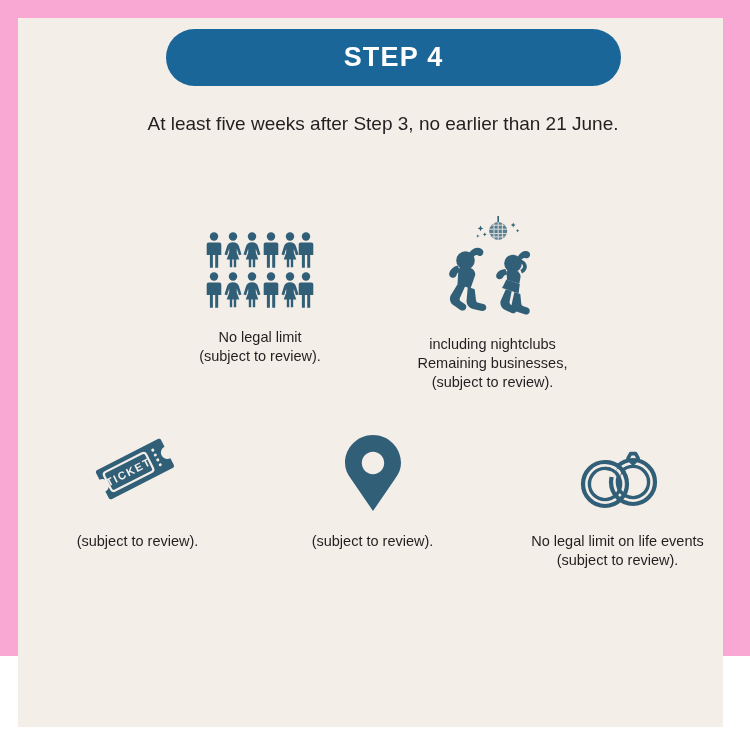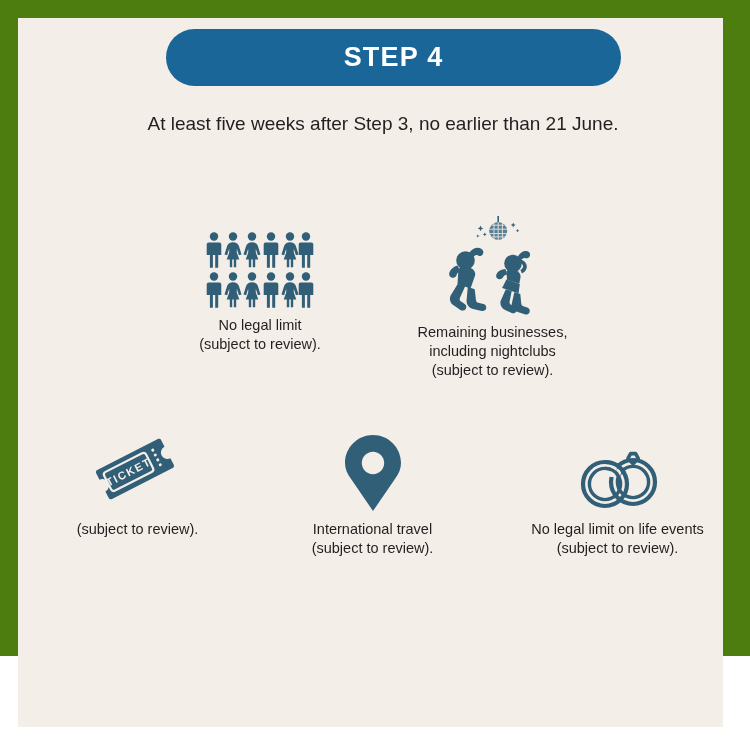--- a/index.html
+++ b/index.html
@@ -10,21 +10,21 @@
   body {
     width: 750px;
     height: 750px;
     font-family: "Liberation Sans", sans-serif;
     overflow: hidden;
   }
   .canvas {
     position: relative;
     width: 750px;
     height: 656px;
-    background: #4d7c0f;
+    background: #f9a8d4;
   }
   .panel {
     position: absolute;
     left: 18px;
     top: 18px;
     width: 705px;
     height: 709px;
     background: #f3eee8;
   }
   
@@ -65,21 +65,21 @@
   }
   .art {
     display: flex;
     align-items: flex-end;
     justify-content: center;
   }
   .caption {
     color: #231f20;
     font-size: 14.5px;
     line-height: 19px;
-    margin-top: 8px;
+    margin-top: 20px;
   }
   .caption div { white-space: nowrap; }
 
   
   .b-people   { left: 150px; top: 228px; width: 220px; }
   .b-people .art { height: 80px; }
   .b-dancers  { left: 385px; top: 213px; width: 215px; }
   .b-dancers .art { height: 102px; }
   
   .b-ticket   { left: 35px;  top: 432px; width: 205px; }
@@ -223,22 +223,22 @@
             <path d="M67.4 64.6l13.4 4.3-1.2 9.4-16.5-5.3z"></path>
 
             <path d="M66.8 74.2l5.9 1.9-2.1 10.6c-.25 1.3.4 2.6 1.6 3.15l3.6 1.65c1.85.85 2.65 3.0 1.75 4.8-.9 1.8-3.1 2.5-4.95 1.65l-6.5-2.95c-3.4-1.55-5.3-5.15-4.6-8.8z"></path>
 
             <path d="M75.4 77.0l5.9 1.9.95 9.7c.12 1.25.95 2.3 2.15 2.7l3.9 1.3c1.95.65 2.95 2.7 2.25 4.55-.7 1.85-2.9 2.8-4.85 2.15l-6.9-2.3c-3.5-1.17-5.9-4.3-6.1-7.95z"></path>
           </g>
         </g>
       </svg>
     </div>
     <div class="caption">
+      <div>including nightclubs</div>
       <div>Remaining businesses,</div>
-      <div>including nightclubs</div>
       <div>(subject to review).</div>
     </div>
   </div>
 
   <div class="block b-ticket">
     <div class="art">
       <svg width="92" height="74" viewBox="0 0 92 74" aria-hidden="true">
         <g transform="rotate(-27 46 37)">
 
           <path fill="#325f78" d="M12 14h68c1.4 0 2.5 1.1 2.5 2.5v7.3c-3.6 0-6.5 2.9-6.5 6.5s2.9 6.5 6.5 6.5v7.3c0 1.4-1.1 2.5-2.5 2.5H12c-1.4 0-2.5-1.1-2.5-2.5v-7.3c3.6 0 6.5-2.9 6.5-6.5s-2.9-6.5-6.5-6.5V16.5C9.5 15.1 10.6 14 12 14z"></path>
@@ -261,21 +261,20 @@
     </div>
   </div>
 
   <div class="block b-travel">
     <div class="art">
       <svg width="64" height="78" viewBox="0 0 64 78" aria-hidden="true">
         <path fill="#325f78" fill-rule="evenodd" d="M32 1C16.5 1 4 13.5 4 29c0 5.6 2.1 10.5 5.4 15.1L32 77l22.6-32.9C57.9 39.5 60 34.6 60 29 60 13.5 47.5 1 32 1zm0 16.8c6.2 0 11.2 5.0 11.2 11.2S38.2 40.2 32 40.2 20.8 35.2 20.8 29 25.8 17.8 32 17.8z"></path>
       </svg>
     </div>
     <div class="caption">
-      <div>International travel</div>
       <div>(subject to review).</div>
     </div>
   </div>
 
   <div class="block b-rings">
     <div class="art">
       <svg width="94" height="74" viewBox="0 0 94 74" aria-hidden="true">
         <g fill="none" stroke="#325f78" stroke-width="4.2">
 
           <circle cx="34" cy="46" r="22"></circle>

